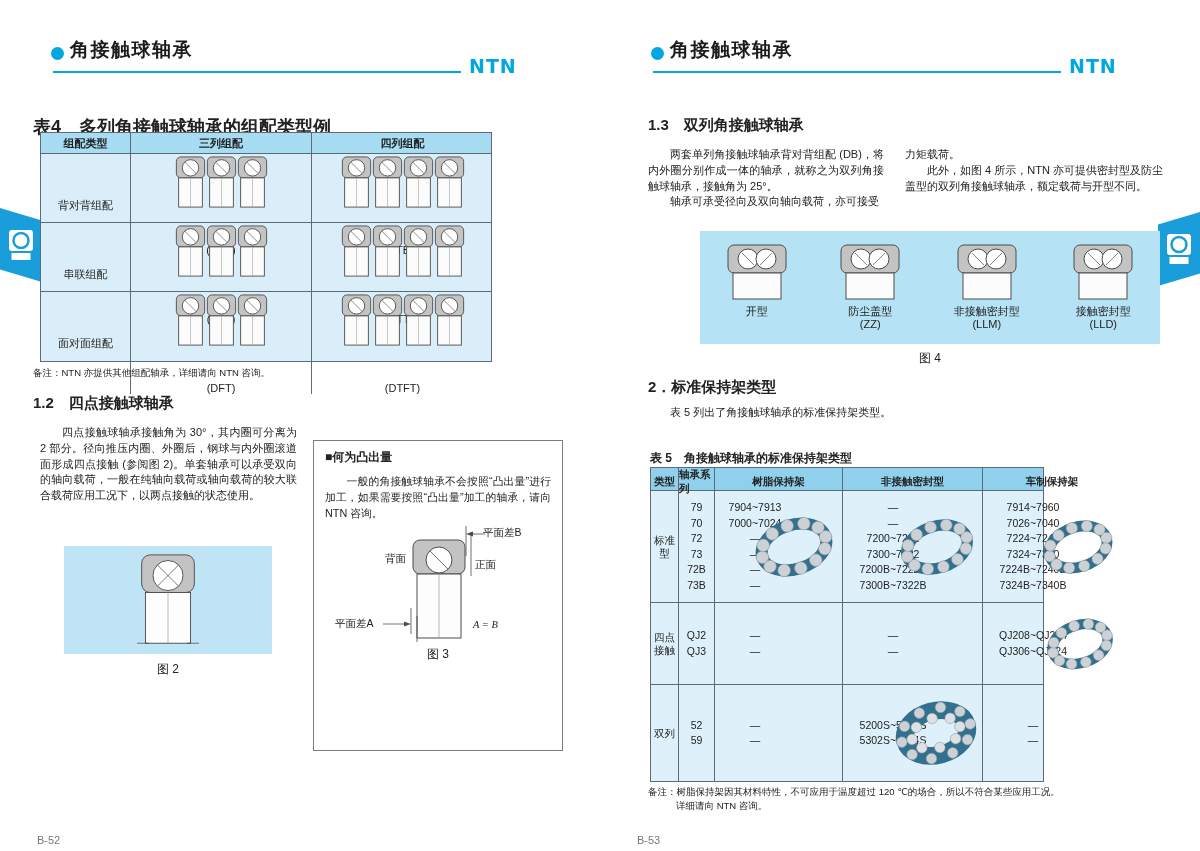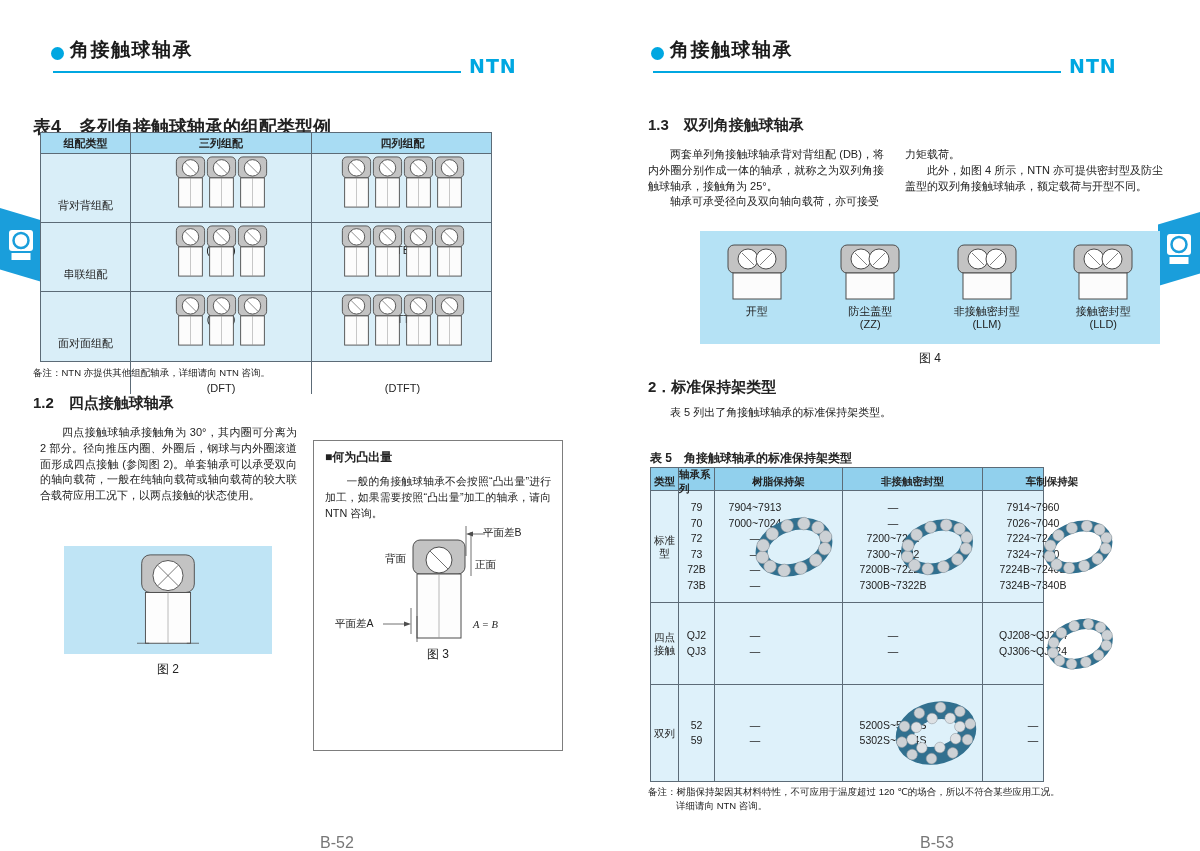--- a/index.html
+++ b/index.html
@@ -83,21 +83,21 @@
   .t5-type{justify-content:center;font-size:10.5px;text-align:center;white-space:pre-line;line-height:13px;}
   .t5-series{justify-content:center;}
   .lines{font-size:10.5px;line-height:15.5px;text-align:center;}
   .lines-nums{width:72px;margin-left:4px;}
   .lines-wide{width:92px;margin-left:4px;}
   .t5-series .lines{width:100%;}
   .ring{position:absolute;right:0px;top:50%;transform:translateY(-50%);}
   .t5-note{position:absolute;left:48px;top:769px;font-size:9.5px;line-height:13.5px;}
   .t5-note2{padding-left:28px;}
 
-  .footer{position:absolute;top:818px;width:600px;text-align:center;font-size:16px;color:#777;}
+  .footer{position:absolute;top:818px;width:600px;text-align:left;font-size:11px;color:#777;}
 </style>
 </head>
 <body>
 
 <svg width="0" height="0" style="position:absolute" aria-hidden="true">
   <defs>
     <g id="acb-unit">
       <rect x="1.5" y="1" width="31" height="23" rx="5" fill="#c3c3c3" stroke="#4d4d4d" stroke-width="1"></rect>
       <circle cx="17" cy="13" r="9" fill="#fff" stroke="#4d4d4d" stroke-width="1"></circle>
       <line x1="11" y1="7" x2="23" y2="19" stroke="#4d4d4d" stroke-width="0.7"></line>

